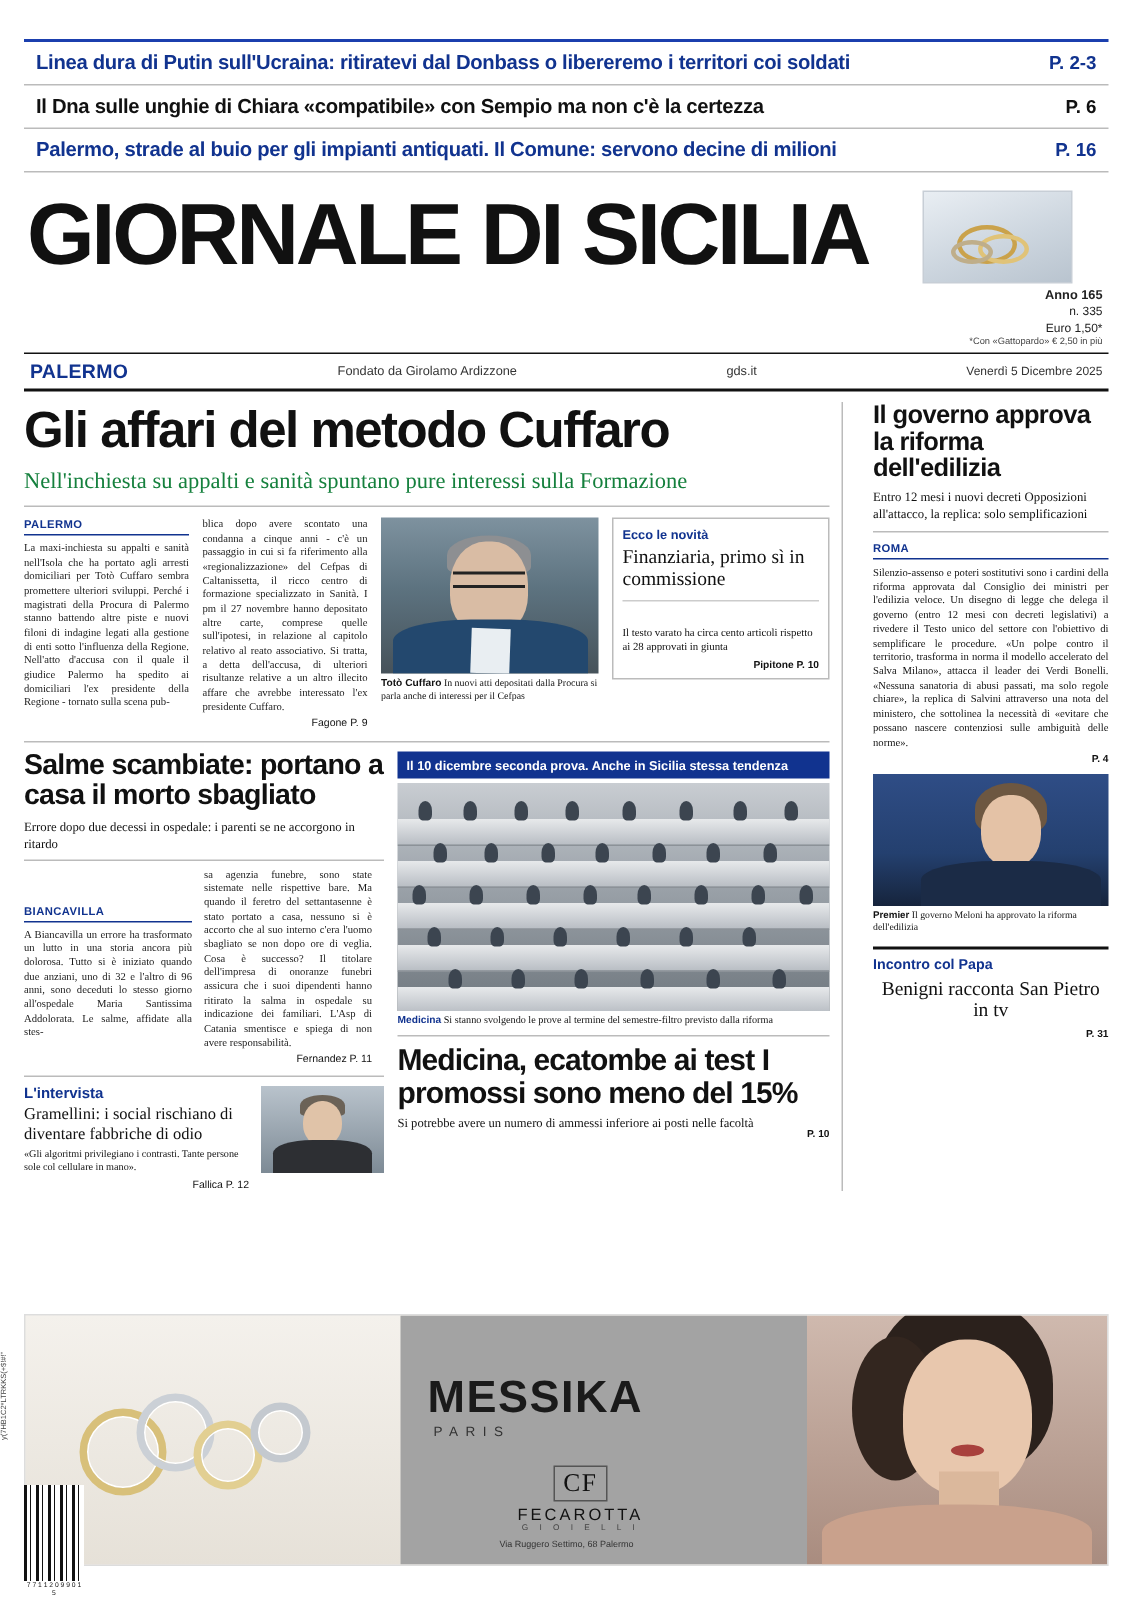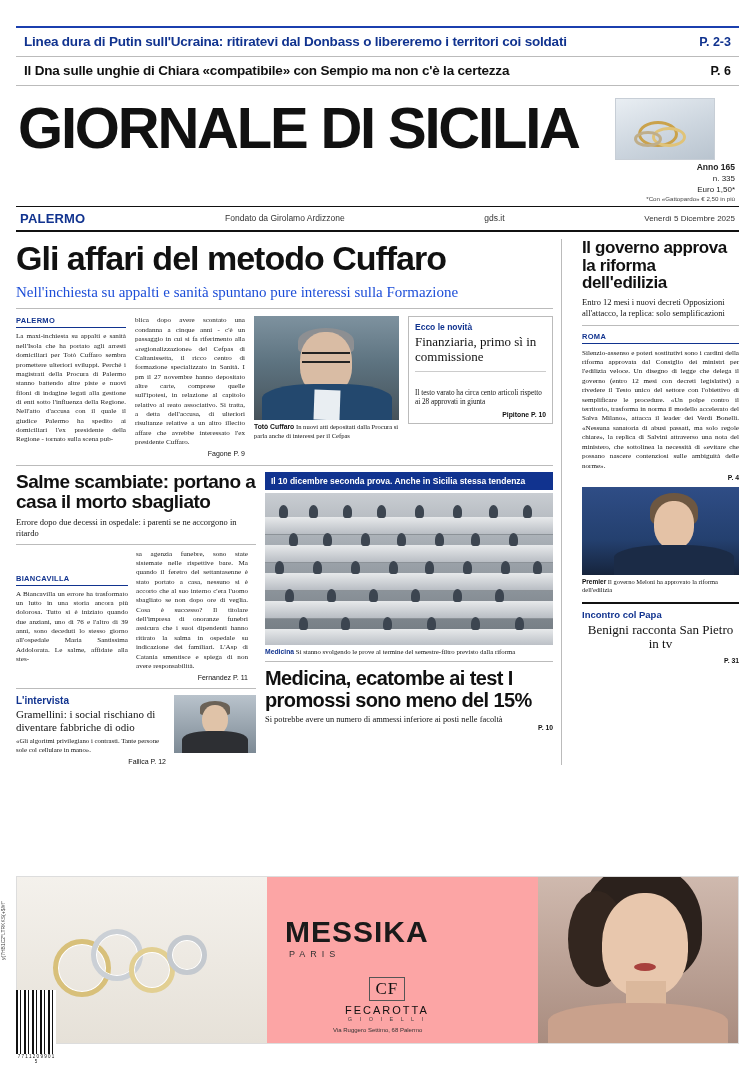--- a/index.html
+++ b/index.html
@@ -83,21 +83,21 @@
   .content { display:flex; gap:8px; margin-top:7px; }
   .left { width:538px; }
   .right { width:185px; border-left:1px solid #bbb; padding-left:20px; }
 
   .lead-title {
     font-family:"Liberation Sans", sans-serif;
     font-weight:bold; font-size:34px; letter-spacing:-1px; line-height:1.02;
     margin:2px 0 8px 0;
   }
   .lead-sub {
-    font-size:15px; line-height:1.2; color:#1d4ed8; padding-bottom:7px;
+    font-size:15px; line-height:1.2; color:#15803d; padding-bottom:7px;
     border-bottom:1px solid #bbb; font-family:"Liberation Serif", serif;
   }
 
   .lead-body { display:flex; gap:9px; margin-top:7px; }
   .col { font-size:7.1px; line-height:1.32; text-align:justify; color:#1a1a1a; }
   .col.w1 { width:110px; }
   .col.w2 { width:110px; }
   .kicker {
     font-family:"Liberation Sans", sans-serif; font-weight:bold;
     font-size:7.5px; color:#11338f; border-bottom:1px solid #11338f;
@@ -232,21 +232,21 @@
   }
   .ad-left { width:250px; position:relative; background:linear-gradient(180deg,#f4f1ec,#e6e1d8); }
   .ad-left .ring {
     position:absolute; border-radius:50%;
     border:5px solid #c9a227; box-shadow:0 0 0 1px #fff inset;
   }
   .ad-left .ra { width:58px; height:58px; left:36px; top:62px; border-color:#d8c07a;}
   .ad-left .rb { width:52px; height:52px; left:74px; top:52px; border-color:#cbd0d6;}
   .ad-left .rc { width:46px; height:46px; left:112px; top:70px; border-color:#e2cf92;}
   .ad-left .rd { width:40px; height:40px; left:150px; top:58px; border-color:#c4c9cf;}
-  .ad-mid { flex:1; background:#fca5a5; position:relative; }
+  .ad-mid { flex:1; background:#a3a3a3; position:relative; }
   .ad-mid .brand {
     font-family:"Liberation Sans", sans-serif; font-weight:bold;
     font-size:30px; letter-spacing:1px; color:#1a1a1a;
     position:absolute; left:18px; top:38px;
   }
   .ad-mid .brand-sub {
     font-family:"Liberation Sans", sans-serif; font-size:9px; letter-spacing:5px;
     color:#333; position:absolute; left:22px; top:72px;
   }
   .ad-mid .shop {
@@ -285,20 +285,24 @@
 
   <div class="topbar">
     <div class="topline">
       <div class="t-text blue">Linea dura di Putin sull'Ucraina: ritiratevi dal Donbass o libereremo i territori coi soldati</div>
       <div class="t-page blue">P. 2-3</div>
     </div>
     <div class="topline">
       <div class="t-text black">Il Dna sulle unghie di Chiara «compatibile» con Sempio ma non c'è la certezza</div>
       <div class="t-page black">P.  6</div>
     </div>
+    <div class="topline">
+      <div class="t-text blue">Palermo, strade al buio per gli impianti antiquati. Il Comune: servono decine di milioni</div>
+      <div class="t-page blue">P. 16</div>
+    </div>
   </div>
 
   <div class="masthead">
     <div class="logo">GIORNALE DI SICILIA</div>
     <div>
       <div class="logo-badge">
         <div class="ring r1"></div>
           <div class="ring r2"></div>
           <div class="ring r3"></div>
       </div>
@@ -365,21 +369,21 @@
 
       <div class="hrule"></div>
 
       <div class="sec2">
         <div class="sec2-left">
           <div class="h2">Salme scambiate: portano a casa il morto sbagliato</div>
           <div class="sub2">Errore dopo due decessi in ospedale: i parenti se ne accorgono in ritardo</div>
           <div class="twocol">
             <div style="width:112px;margin-top:24px;">
               <div class="kicker">BIANCAVILLA</div>
-              <div class="col">A Biancavilla un errore ha trasformato un lutto in una storia ancora più dolorosa. Tutto si è iniziato quando due anziani, uno di 76 e l'altro di 39 anni, sono deceduti lo stesso giorno all'ospedale Maria Santissima Addolorata. Le salme, affidate alla stes-</div>
+              <div class="col">A Biancavilla un errore ha trasformato un lutto in una storia ancora più dolorosa. Tutto si è iniziato quando due anziani, uno di 32 e l'altro di 96 anni, sono deceduti lo stesso giorno all'ospedale Maria Santissima Addolorata. Le salme, affidate alla stes-</div>
             </div>
             <div style="width:112px;">
               <div class="col">sa agenzia funebre, sono state sistemate nelle rispettive bare. Ma quando il feretro del settantasenne è stato portato a casa, nessuno si è accorto che al suo interno c'era l'uomo sbagliato se non dopo ore di veglia. Cosa è successo? Il titolare dell'impresa di onoranze funebri assicura che i suoi dipendenti hanno ritirato la salma in ospedale su indicazione dei familiari. L'Asp di Catania smentisce e spiega di non avere responsabilità.</div>
               <div class="byline">
                 <span>Fernandez</span>
                 <span>P. 11</span>
               </div>
             </div>
           </div>
 

